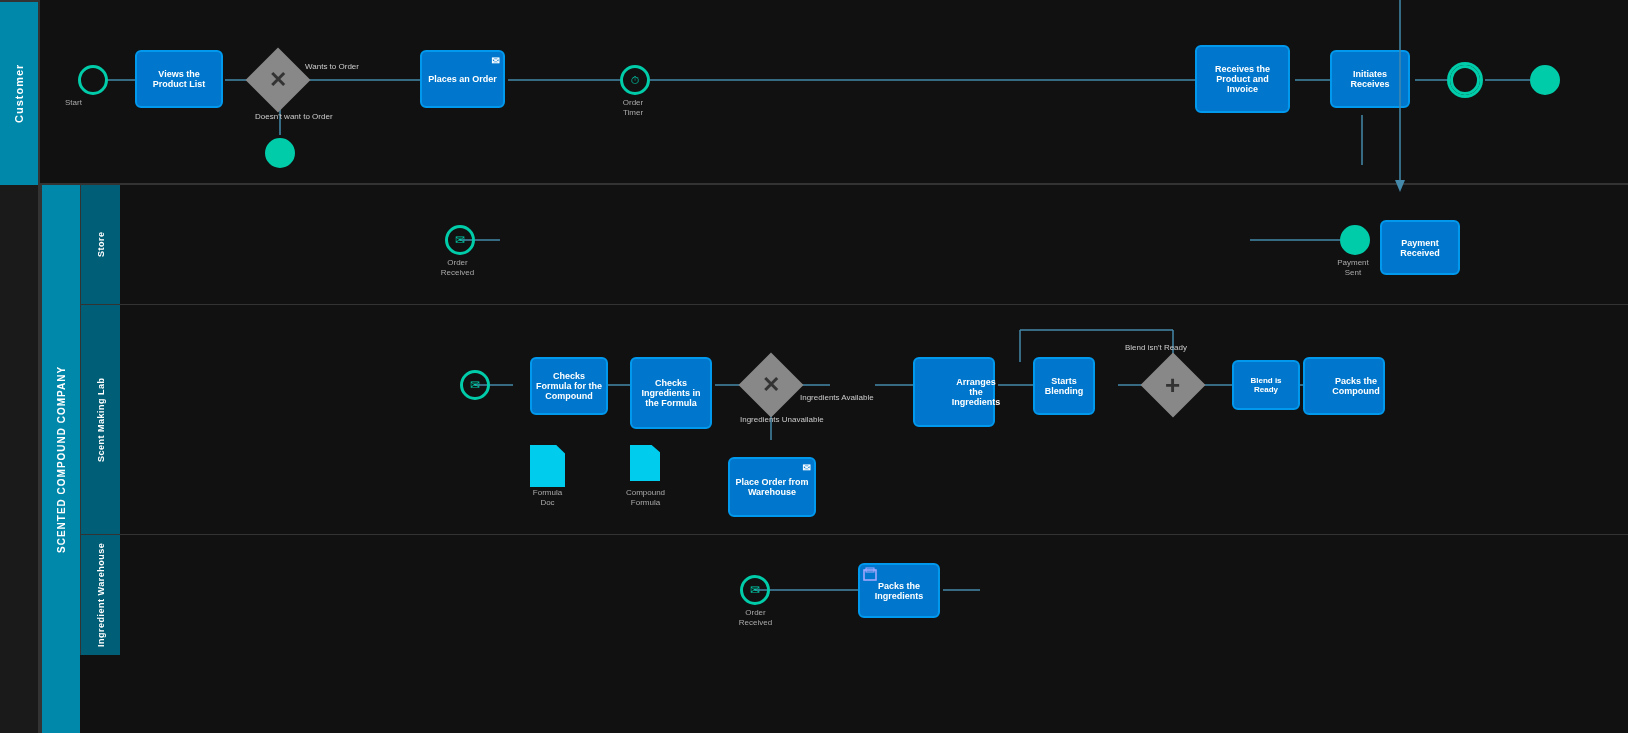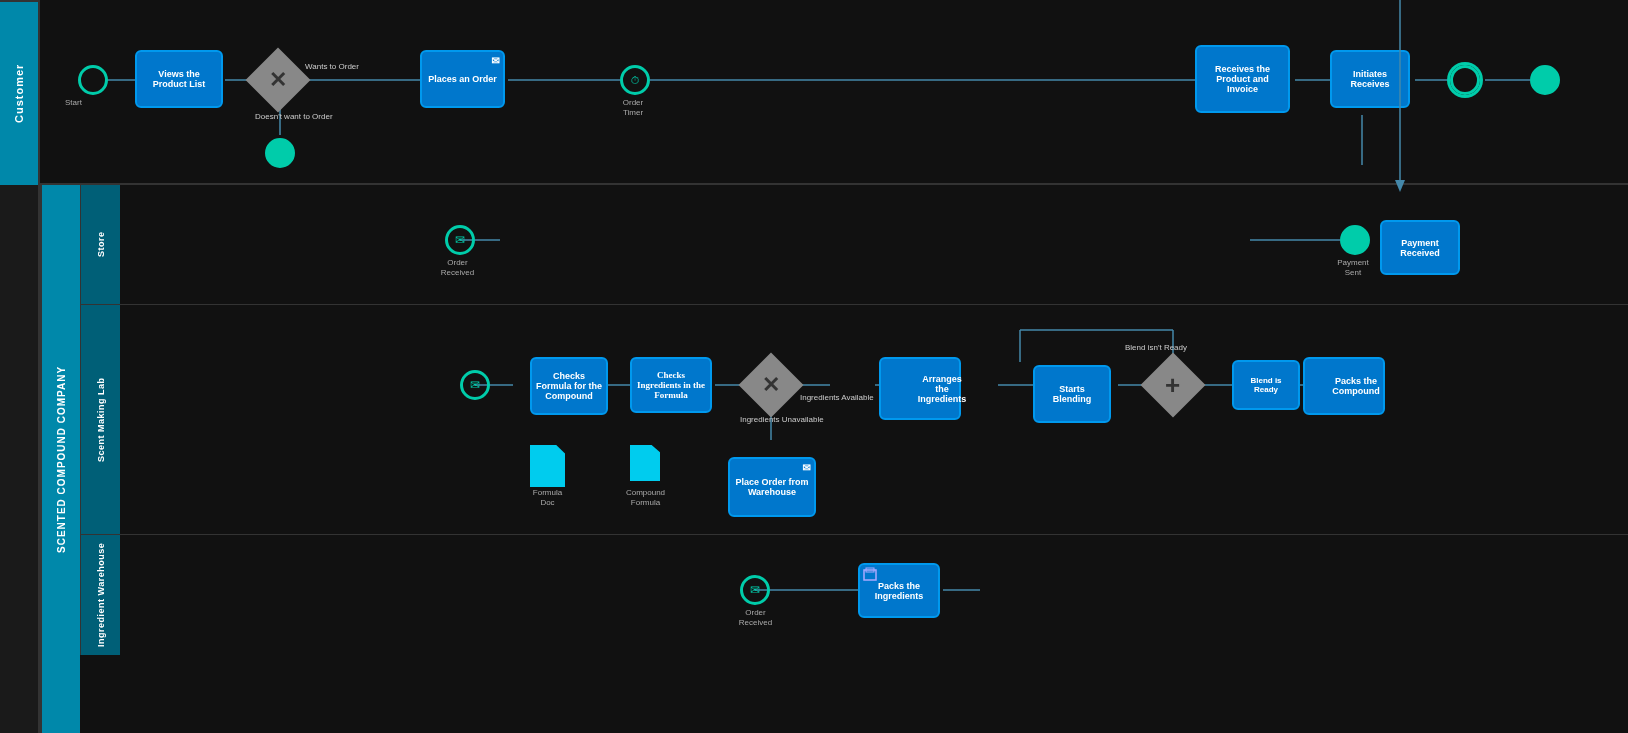--- a/index.html
+++ b/index.html
@@ -386,45 +386,45 @@
             </svg>
 
             <div class="bpmn-event-msg" style="left:340px; top:65px;">
               <span class="msg-icon">✉</span>
             </div>
 
             <div class="bpmn-task" style="left:410px; top:52px; width:78px; height:58px;">
               <span>Checks Formula for the Compound</span>
             </div>
 
-            <div class="bpmn-task" style="left:510px; top:52px; width:82px; height:56px;font-family:Liberation Serif, serif;">
+            <div class="bpmn-task" style="left:510px; top:52px; width:82px; height:72px;">
               <span>Checks Ingredients in the Formula</span>
             </div>
 
             <div class="bpmn-gateway-x" style="left:628px; top:57px;">
               <span class="inner">✕</span>
             </div>
             <div class="gate-label" style="left:680px; top:62px;margin-top:26px;">Ingredients Available</div>
             <div class="gate-label" style="left:620px; top:110px;">Ingredients Unavailable</div>
 
             <div class="bpmn-doc" style="left:410px; top:140px;"></div>
             <div class="label-text" style="left:400px; top:183px; width:55px;">Formula<br>Doc</div>
             <div class="bpmn-doc-small" style="left:510px; top:140px;"></div>
             <div class="label-text" style="left:498px; top:183px; width:55px;">Compound<br>Formula</div>
 
             <div class="bpmn-task" style="left:608px; top:152px; width:88px; height:60px;">
               <div style="position:absolute;top:3px;right:3px;font-size:10px;">✉</div>
               <span>Place Order from Warehouse</span>
             </div>
 
-            <div class="bpmn-task" style="left:759px; top:52px; width:82px; height:63px;padding-left:48px;">
+            <div class="bpmn-task" style="left:793px; top:52px; width:82px; height:70px;padding-left:48px;">
               <span>Arranges the Ingredients</span>
             </div>
 
-            <div class="bpmn-task" style="left:913px; top:60px; width:78px; height:58px;">
+            <div class="bpmn-task" style="left:913px; top:52px; width:62px; height:58px;">
               <span>Starts Blending</span>
             </div>
 
             <div class="bpmn-gateway-plus" style="left:1030px; top:57px;">
               <span class="inner">+</span>
             </div>
             <div class="gate-label" style="left:1005px; top:38px;">Blend isn't Ready</div>
 
             <div class="bpmn-task" style="left:1112px; top:55px; width:68px; height:50px; font-size:8px;">
               <span>Blend is Ready</span>

